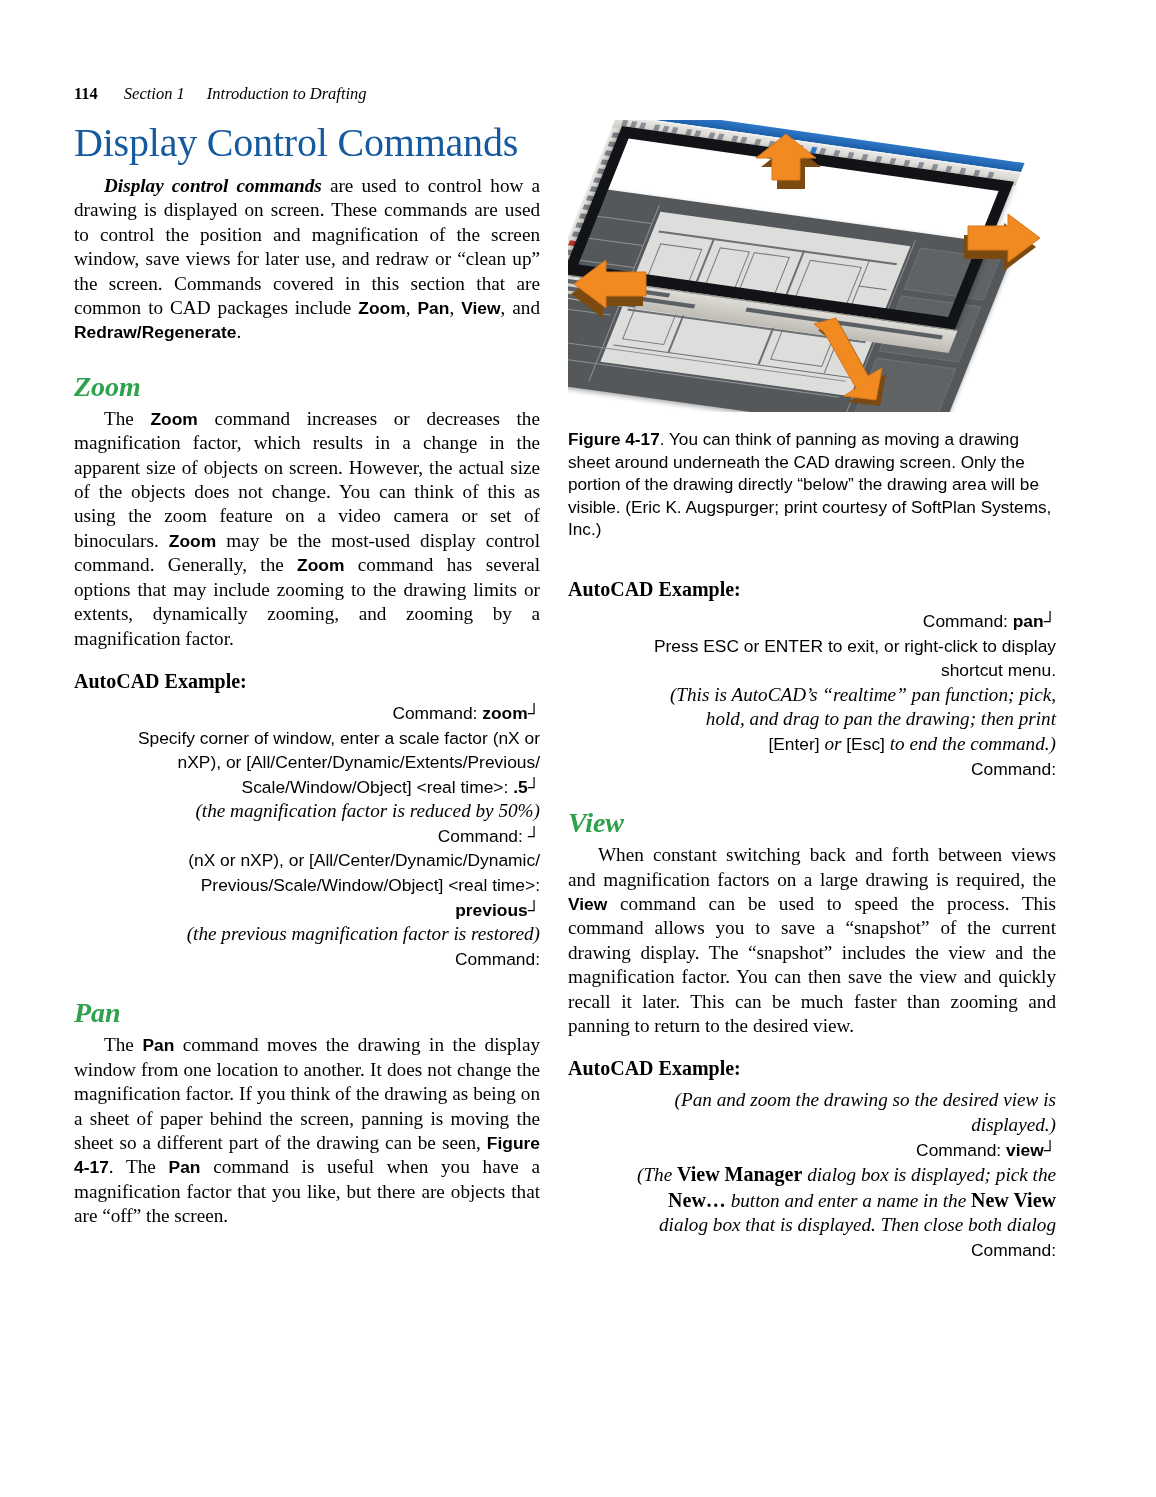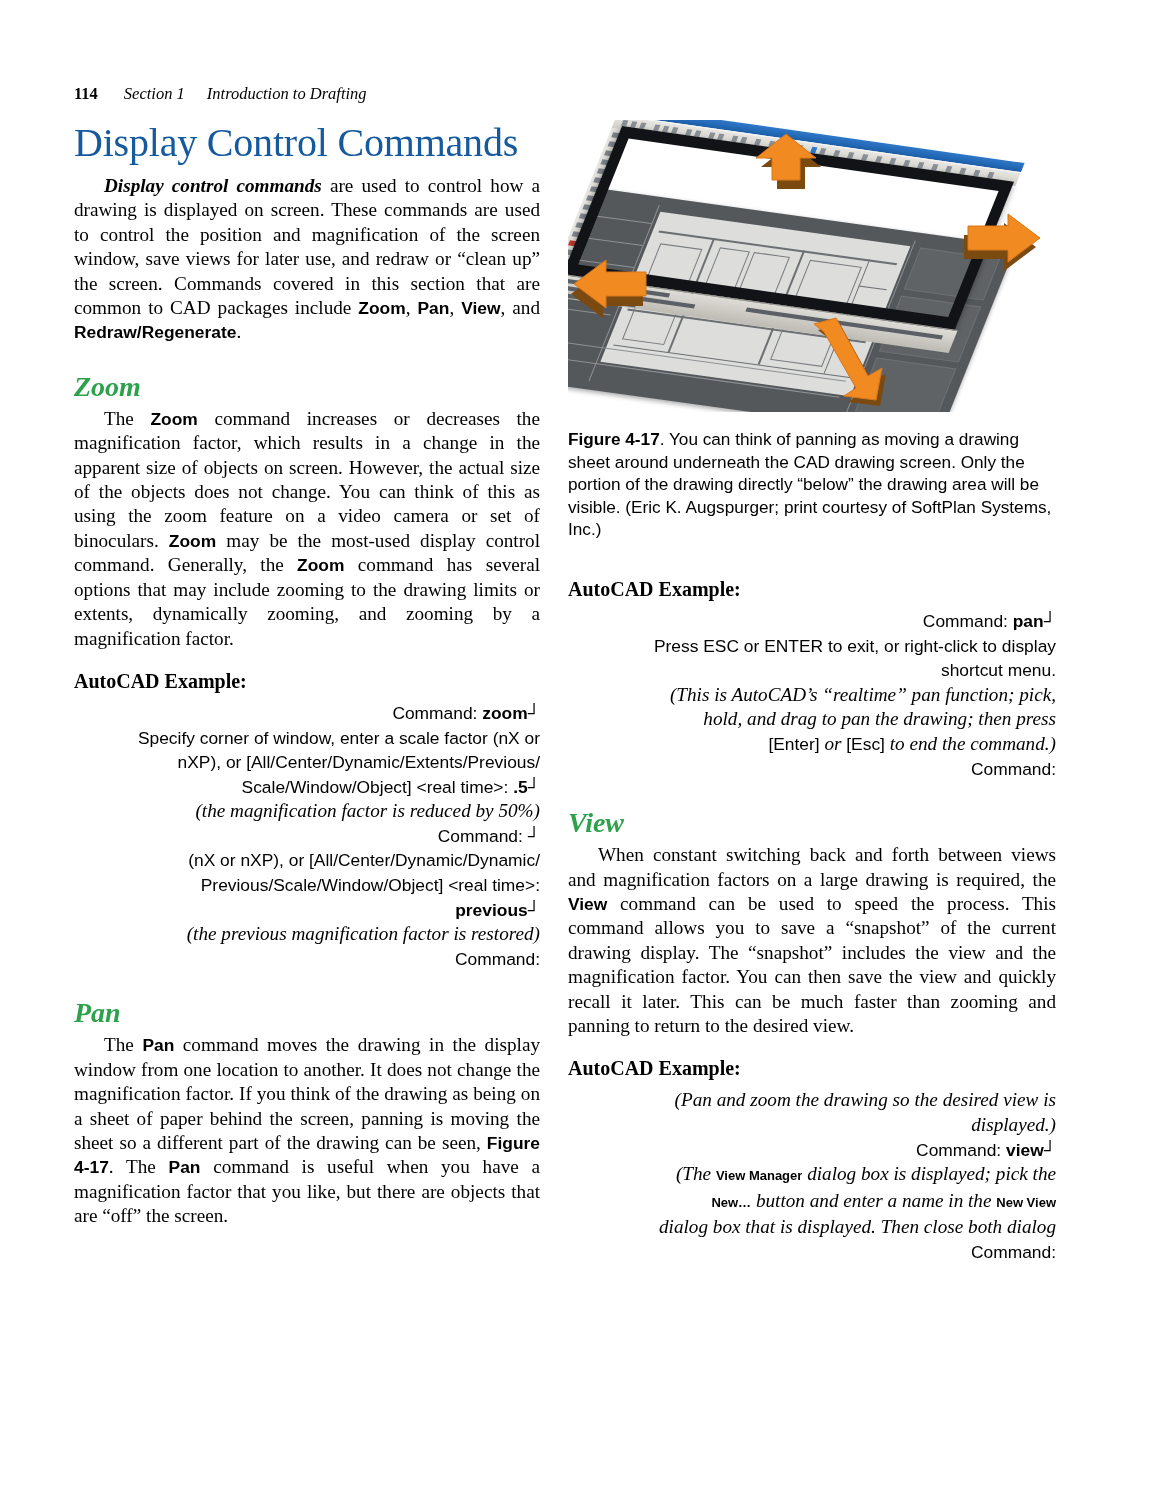--- a/index.html
+++ b/index.html
@@ -112,24 +112,24 @@
     padding-left: 29px;
   }
   .cmdblock .ln b { font-weight: bold; }
   .cmdblock .it {
     font-family: "Liberation Serif", serif;
     font-style: italic;
     font-size: 19.2px;
     line-height: 24.6px;
   }
   .cmdblock .it b {
-    font-family: Liberation Sans, sans-serif;
+    font-family: Liberation Serif, serif;
     font-style: normal;
     font-weight: bold;
-    font-size: 13px;
+    font-size: 20px;
   }
   .cmdblock .it .rom {
     font-family: "Liberation Sans", sans-serif;
     font-style: normal;
     font-size: 17.4px;
   }
   .ret { font-family: "Liberation Sans", sans-serif; }
 
   
   .caption {
@@ -418,21 +418,21 @@
     </div>
 
     <p class="caption"><b>Figure 4-17</b><span>. You can think of panning as moving a drawing sheet around underneath the CAD drawing screen. Only the portion of the drawing directly “below” the drawing area will be visible. (Eric K. Augspurger; print courtesy of SoftPlan Systems, Inc.)</span></p>
 
     <h3 class="ex-head" style="margin-top:36px">AutoCAD Example:</h3>
     <div class="cmdblock" id="pan-lines">
         <div class="ln"><span>Command: </span><b>pan</b><span class="ret">┘</span></div>
         <div class="ln"><span>Press ESC or ENTER to exit, or right-click to display</span></div>
         <div class="ln ind"><span>shortcut menu.</span></div>
         <div class="ln it">(This is AutoCAD’s “realtime” pan function; pick,</div>
-        <div class="ln ind it">hold, and drag to pan the drawing; then press</div>
+        <div class="ln ind it">hold, and drag to pan the drawing; then print</div>
         <div class="ln ind it"><span class="rom">[Enter]</span><span> or </span><span class="rom">[Esc]</span><span> to end the command.)</span></div>
         <div class="ln"><span>Command:</span></div>
       </div>
 
     <h2 class="sec-head">View</h2>
 
     <p class="body"><span>When constant switching back and forth between views and magnification factors on a large drawing is required, the </span><b>View</b><span> command can be used to speed the process. This command allows you to save a “snapshot” of the current drawing display. The “snapshot” includes the view and the magnification factor. You can then save the view and quickly recall it later. This can be much faster than zooming and panning to return to the desired view.</span></p>
 
     <h3 class="ex-head">AutoCAD Example:</h3>
     <div class="cmdblock" id="view-lines">

